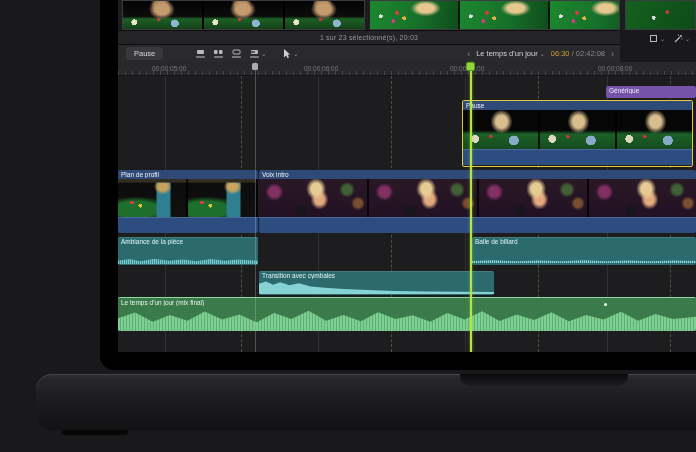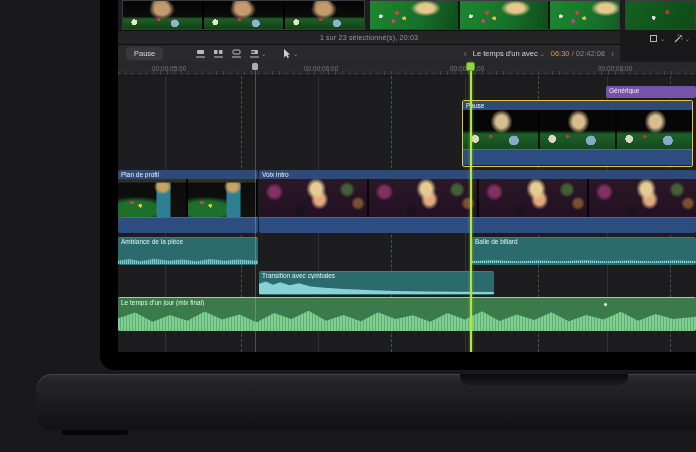--- a/index.html
+++ b/index.html
@@ -227,21 +227,21 @@
         </span>
         <span class="tool-sel">
           <svg class="ic" width="9" height="11" viewBox="0 0 9 11">
             <path d="M2,1 L2,9.5 L4.2,7.4 L5.6,10.2 L7,9.5 L5.6,6.8 L8,6.6 Z" fill="#cfcfd4"></path>
           </svg>
           <span class="chev">⌄</span>
         </span>
         <span class="proj-cluster">
           <span class="proj-nav">‹</span>
           <span class="proj-name">
-            <span>Le temps d'un avec</span>
+            <span>Le temps d'un jour</span>
             <span class="chev">⌄</span>
           </span>
           <span class="tc"><span class="tc-cur">06:30</span><span class="tc-rest"> / 02:42:08</span></span>
           <span class="proj-nav">›</span>
         </span>
       </div>
 
       <div class="ruler">
         <span class="ruler-label" style="left:34px">00:00:05:00</span>
         <span class="ruler-label" style="left:186px">00:00:06:00</span>

